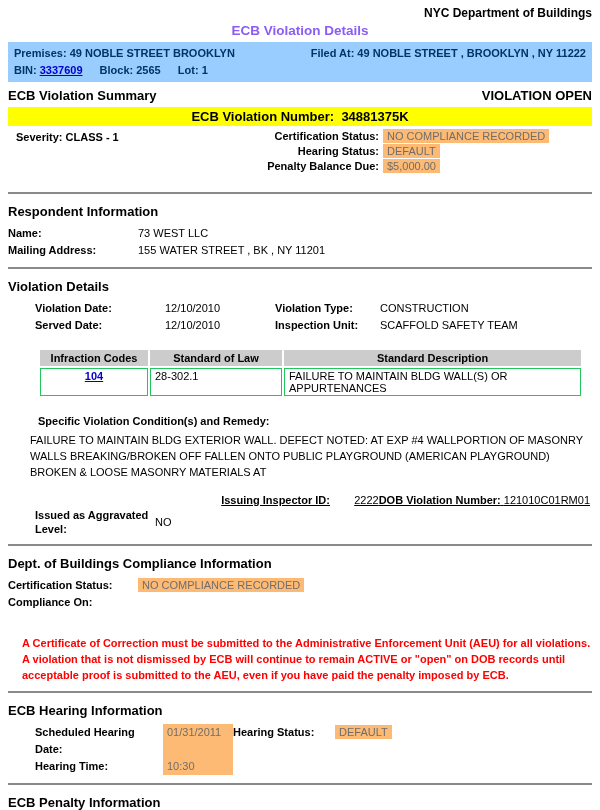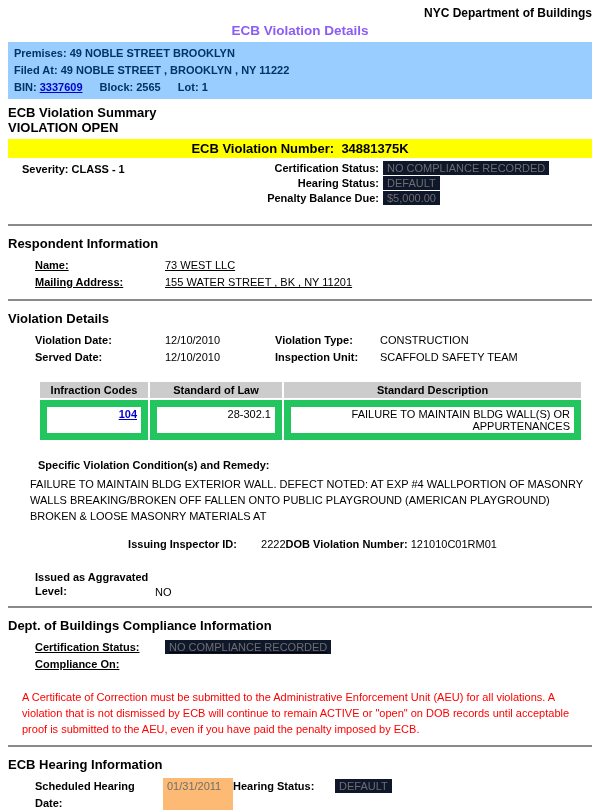--- a/index.html
+++ b/index.html
@@ -5,62 +5,62 @@
   * { margin:0; padding:0; box-sizing:border-box; }
   html,body { width:600px; height:810px; overflow:hidden; background:#fff; }
   body { font-family:"Liberation Sans","DejaVu Sans",sans-serif; font-size:11px; color:#000; }
   .page { padding:4px 8px 0 8px; width:600px; height:810px; overflow:hidden; }
 
   .center-head { text-align:center; }
   .agency { font-size:12px; font-weight:bold; padding-top:2px;text-align:right; }
   .page-title { font-size:13.5px; font-weight:bold; color:#8b5cf6; margin-top:3px; margin-bottom:4px; }
 
   .band { background:#9cf; background:#99ccff; color:#003366; font-weight:bold; padding:3px 6px; }
-  .band-row { display:flex; justify-content:space-between; line-height:17px;flex-direction:column; }
+  .band-row { display:flex; justify-content:space-between; line-height:17px; }
   .band a { color:#0000cc; text-decoration:underline; cursor:pointer; }
   .band .gap { margin-left:14px; }
 
-  .sec-head-row { display:flex; justify-content:space-between; align-items:baseline; margin-top:6px;flex-direction:column; }
+  .sec-head-row { display:flex; justify-content:space-between; align-items:baseline; margin-top:6px; }
   h2 { font-size:13px; font-weight:bold; color:#000; }
   .open-status { font-size:13px; font-weight:bold; }
 
   .yellow-banner { background:#ffff00; text-align:center; font-size:13px; font-weight:bold; margin-top:4px; padding:2px 0; }
 
-  .hl { background:#0f172a; color:#6e6e6e; padding:1px 4px; }
+  .hl { background:#fdba74; color:#6e6e6e; padding:1px 4px; }
 
   .summary-body { position:relative; margin-top:4px; min-height:54px; }
-  .severity { position:absolute; left:14px; top:1px; font-weight:bold; }
+  .severity { position:absolute; left:8px; top:1px; font-weight:bold; }
   .sum-grid { display:grid; grid-template-columns:215px auto; margin-left:160px; row-gap:3px; align-items:baseline; }
   .sum-grid .lbl { text-align:right; font-weight:bold; padding-right:4px; }
 
   hr { border:none; height:2px; background:#8a8a8a; margin:8px 0 0 0; }
 
-  .rows-2col { display:grid; grid-template-columns:130px auto; margin-left:27px; line-height:17px;text-decoration:underline; }
+  .rows-2col { display:grid; grid-template-columns:130px auto; line-height:17px; }
   .rows-4col { display:grid; grid-template-columns:130px 110px 105px auto; margin-left:27px; line-height:17px; }
   .lblb { font-weight:bold; }
 
   h2.sec { margin-top:10px; margin-bottom:6px; }
 
   table.infraction { border-spacing:2px; margin:14px 0 17px 30px; width:545px; }
   table.infraction th { background:#cccccc; font-size:11px; font-weight:bold; padding:2px 4px; }
-  table.infraction td { background:#fff; border:7px solid #22c55e; padding:1px 4px; vertical-align:top;text-align:right; }
+  table.infraction td { background:#fff; border:1px solid #22c55e; padding:1px 4px; vertical-align:top; }
   td.code-cell { text-align:center; width:108px; }
   td.law-cell { width:132px; }
   a.code-link { color:#0000cc; text-decoration:underline; font-weight:bold; cursor:pointer; }
 
   .remedy-label { font-weight:bold; margin:8px 0 0 30px; }
   .remedy-text { margin:5px 0 0 22px; width:562px; line-height:16px; }
 
-  .inspector-row { display:flex; justify-content:center; margin-top:14px; }
+  .inspector-row { display:flex; justify-content:flex-end; margin-top:14px;text-decoration:underline; }
   .inspector-left { display:grid; grid-template-columns:133px auto; margin-left:27px; }
   .dob-right { padding-right:2px; }
-  .aggr-row { display:flex; align-items:flex-end; margin-left:27px; margin-top:20px; }
+  .aggr-row { display:flex; align-items:center; margin-left:27px; margin-top:2px; }
   .aggr-row .lblb { width:120px; line-height:14px; display:inline-block; }
 
-  .notice { color:#ff0000; margin:16px 0 0 14px; width:572px; line-height:16px; }
+  .notice { color:#ff0000; margin:24px 0 0 14px; width:572px; line-height:16px;font-weight:bold; }
 
   .hear-grid { display:grid; grid-template-columns:128px 70px 102px auto; margin-left:27px; line-height:17px; align-items:stretch; }
   .hl-block { background:#fdba74; color:#6e6e6e; padding-left:4px; }
 
   .pen-grid { display:grid; grid-template-columns:128px 70px; margin-left:27px; line-height:17px; }
   .pen-grid .hl-block { width:70px; }
 </style>
 </head>
 <body>
 

